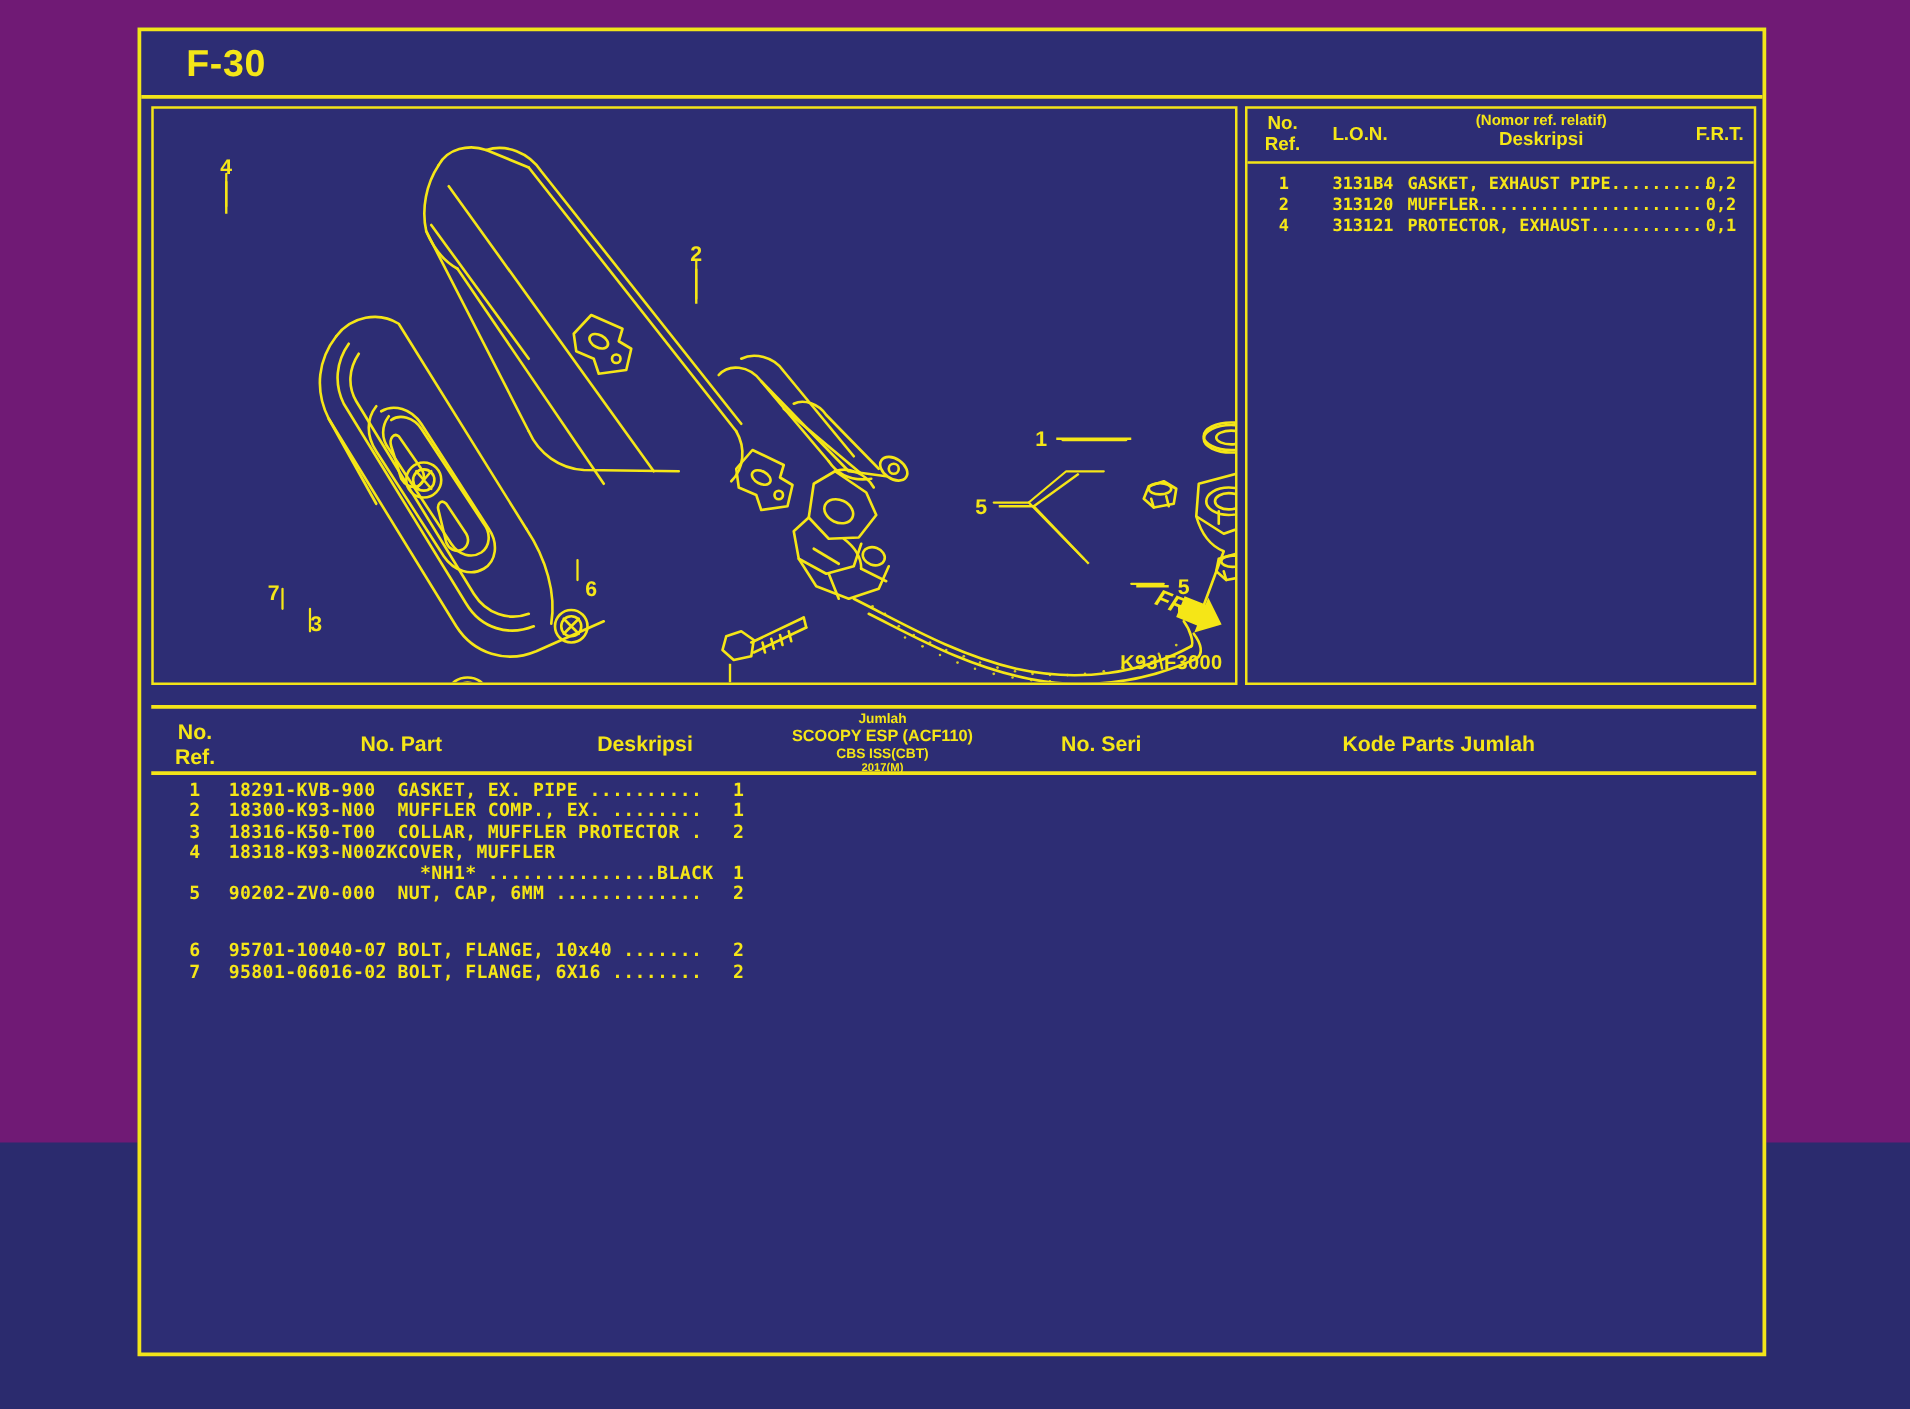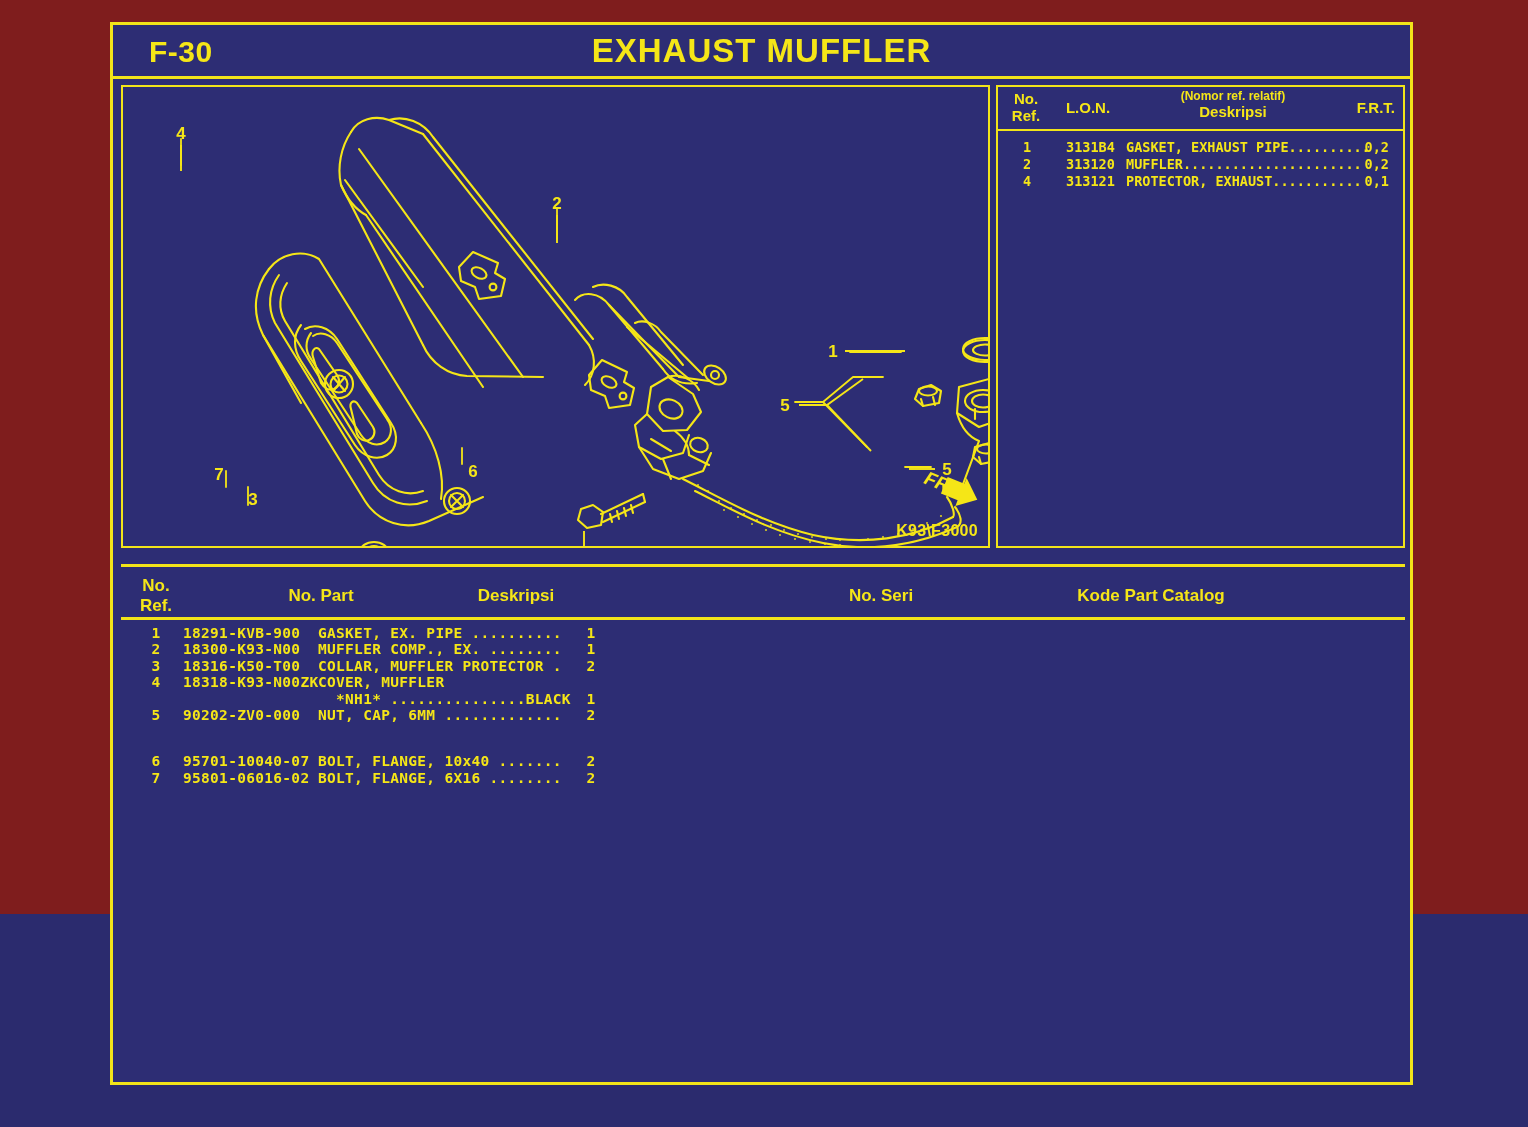--- a/index.html
+++ b/index.html
@@ -5,21 +5,21 @@
   * { box-sizing: border-box; margin: 0; padding: 0; }
   html, body {
     width: 1528px; height: 1127px;
     background: #2b2b6e;
     font-family: "Liberation Sans", sans-serif;
     overflow: hidden;
   }
   .page {
     position: absolute; left: 0; top: 0;
     width: 1528px; height: 914px;
-    background: #7f1d1d;
+    background: #701a75;
   }
   
   .frame {
     position: absolute;
     left: 110px; top: 22px;
     width: 1303px; height: 1063px;
     border: 3px solid #f2e419;
     background: #2d2d74;
   }
   
@@ -115,21 +115,20 @@
   .prow .p-qty  { position:absolute; left: 462px; width: 16px; text-align:center; }
 </style>
 </head>
 <body>
 
 <div class="page">
   <div class="frame">
 
     <div class="titlebar">
       <div class="sheet-code">F-30</div>
-      <div class="sheet-title">EXHAUST MUFFLER</div>
     </div>
 
     <div class="midband">
 
       <div class="diagram-panel">
         <svg width="865" height="459" viewBox="0 0 865 459">
           <g fill="none" stroke="#f5e617" stroke-width="2.1" stroke-linejoin="round" stroke-linecap="round">
 
             <path d="M228,45 C235,32 252,28 266,33 L300,47"></path>
             <path d="M228,45 C218,60 214,80 218,98 L300,258"></path>
@@ -351,22 +350,28 @@
       </div>
     </div>
 
     <div class="parts-head">
       <div class="ph ph-noref">
         <div>No.</div>
         <div>Ref.</div>
       </div>
       <div class="ph ph-nopart">No. Part</div>
       <div class="ph ph-desk">Deskripsi</div>
+      <div class="ph ph-jumlah">
+        <div class="l1">Jumlah</div>
+        <div class="l2">SCOOPY ESP (ACF110)</div>
+        <div class="l3">CBS ISS(CBT)</div>
+        <div class="l4">2017(M)</div>
+      </div>
       <div class="ph ph-seri">No. Seri</div>
-      <div class="ph ph-kode">Kode Part Catalog</div>
+      <div class="ph ph-kode">Kode Parts Jumlah</div>
     </div>
 
     <div class="parts-body">
       <div class="prow">
         <span class="p-no">1</span>
         <span class="p-part">18291-KVB-900</span>
         <span class="p-desc">GASKET, EX. PIPE ..........</span>
         <span class="p-qty">1</span>
       </div>
       <div class="prow">

